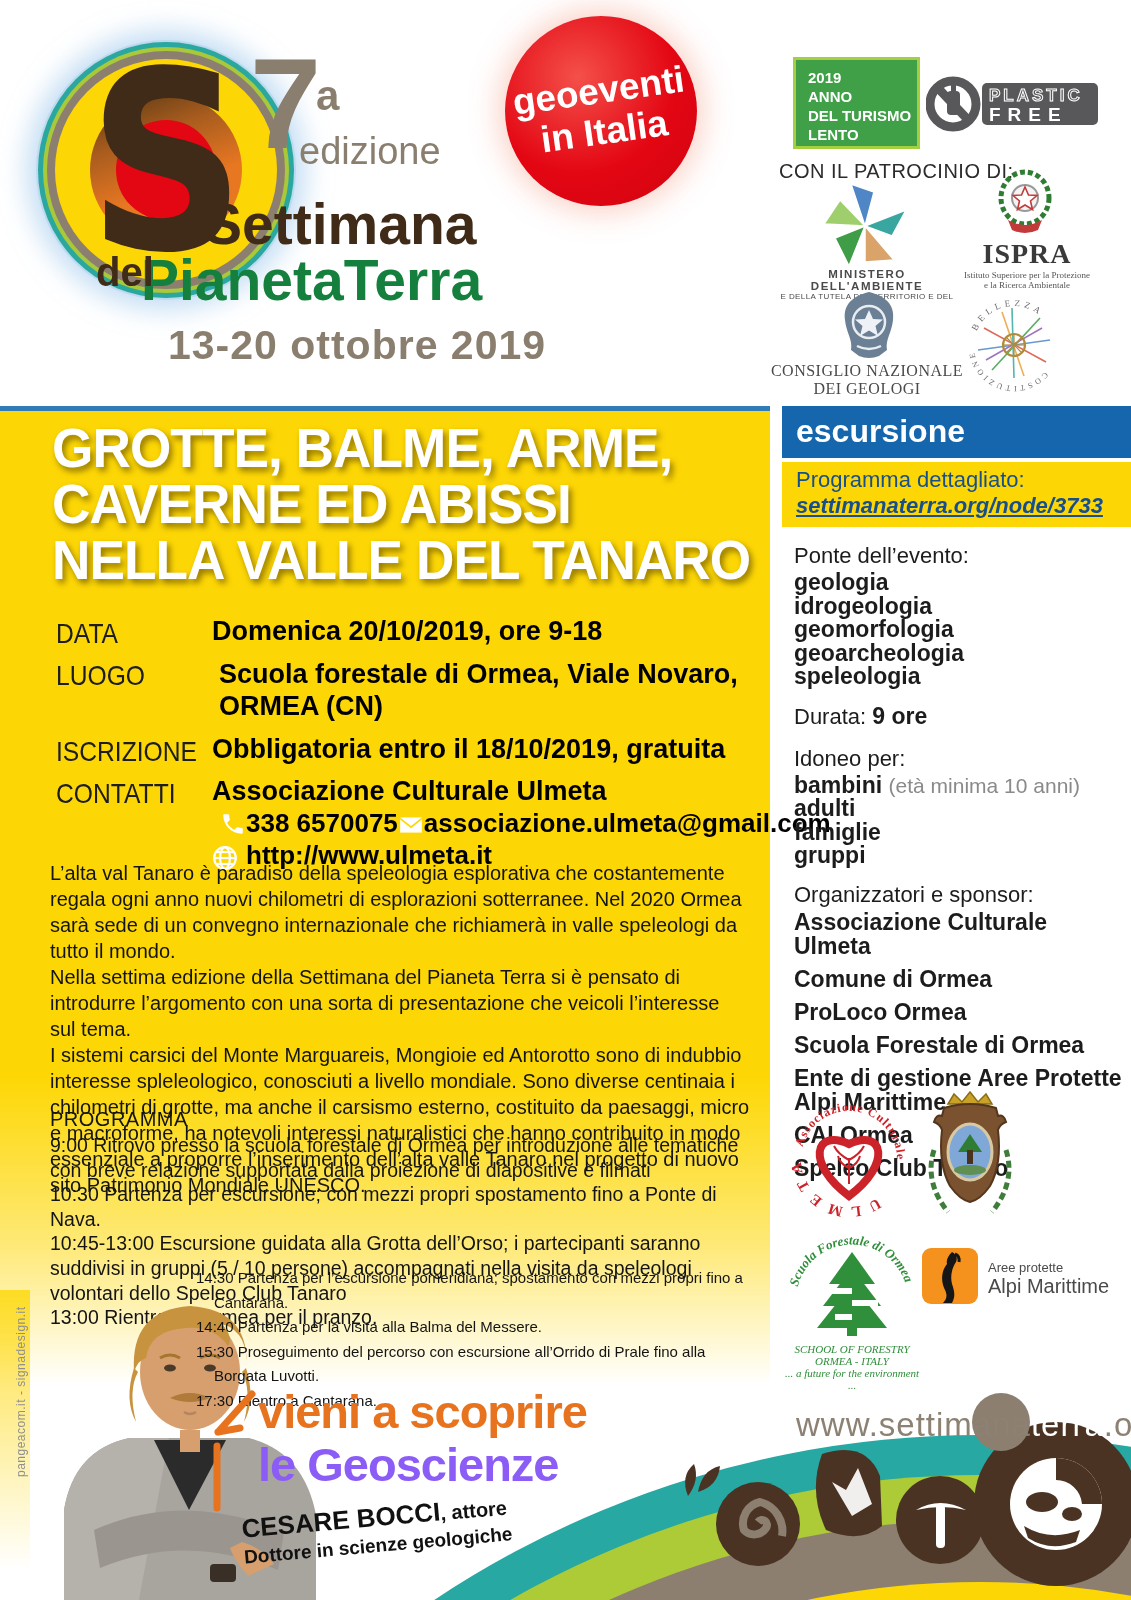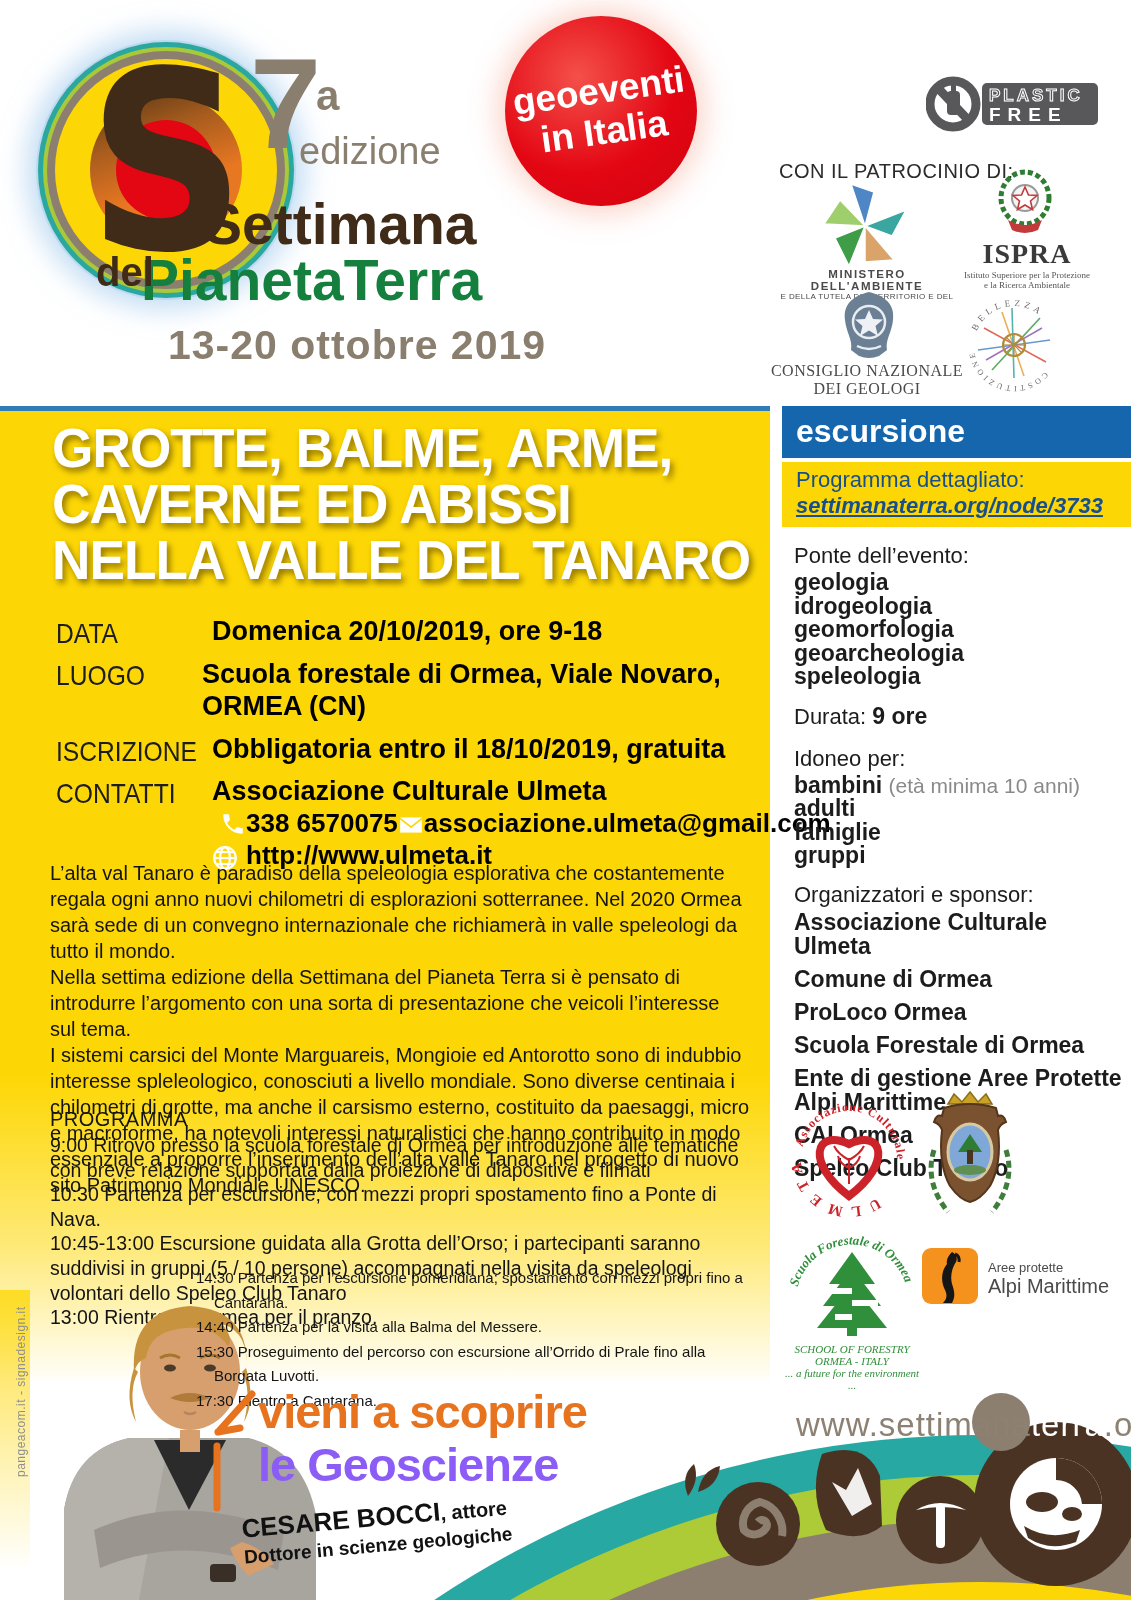--- a/index.html
+++ b/index.html
@@ -59,21 +59,21 @@
     background:linear-gradient(to bottom,#fdd705 0%,#fdd705 56%,rgba(253,215,5,.55) 70%,rgba(253,215,5,0) 82%);z-index:1;}
   #yellow-left-strip{left:0;top:1290px;width:30px;height:280px;
     background:linear-gradient(to bottom,rgba(253,215,5,.8),rgba(253,215,5,0));z-index:1;}
 
   #event-title{left:52px;top:420px;z-index:3;color:#fff;font-weight:bold;font-size:56px;line-height:56px;
     transform:scaleX(.95);transform-origin:left top;text-shadow:3px 4px 7px rgba(70,50,0,.6);letter-spacing:-1px;}
 
   .detail-label{font-size:28px;color:#1d1d1d;transform:scaleX(.88);transform-origin:left top;font-weight:400;z-index:3;}
   .detail-value{font-size:27px;color:#000;font-weight:bold;z-index:3;line-height:32px;}
   #lbl-data{left:56px;top:618px;} #val-data{left:212px;top:615px;}
-  #lbl-luogo{left:56px;top:660px;} #val-luogo{left:202px;top:658px;width:560px;}
+  #lbl-luogo{left:56px;top:660px;} #val-luogo{left:219px;top:658px;width:560px;}
   #lbl-iscrizione{left:56px;top:736px;} #val-iscrizione{left:212px;top:733px;}
   #lbl-contatti{left:56px;top:778px;} #val-contatti{left:212px;top:775px;}
   #contact-line2{left:220px;top:808px;display:flex;align-items:center;gap:0;z-index:3;}
   #contact-line3{left:212px;top:840px;display:flex;align-items:flex-end;gap:8px;z-index:3;}
   .contact-txt{font-size:26px;font-weight:bold;color:#000;}
   .cicon{display:inline-flex;width:26px;height:26px;}
 
   #body-text{left:50px;top:860px;width:700px;z-index:3;color:#141414;font-size:20px;line-height:26px;}
   #body-text p{margin:0;}
 
@@ -158,20 +158,26 @@
   <div class="abs" id="brand-bottom">PianetaTerra</div>
   <div class="abs taupe" id="brand-dates">13-20 ottobre 2019</div>
 
   <div class="abs" id="badge">
     <div id="badge-text">
       <div>geoeventi</div>
       <div>in Italia</div>
     </div>
   </div>
 
+  <div class="abs" id="turismo-box">
+    <div>2019</div>
+    <div>ANNO</div>
+    <div>DEL TURISMO</div>
+    <div>LENTO</div>
+  </div>
 
   <div class="abs" id="plasticfree">
     <svg width="172" height="60" viewBox="0 0 172 60">
       <circle cx="27" cy="30" r="23" fill="none" stroke="#58585a" stroke-width="9"></circle>
       <rect x="21" y="17" width="13" height="24" rx="4" fill="#58585a"></rect>
       <rect x="25" y="9" width="5" height="9" fill="#58585a"></rect>
       <line x1="10" y1="12" x2="45" y2="49" stroke="#58585a" stroke-width="9"></line>
       <rect x="56" y="9" width="116" height="42" rx="5" fill="#58585a"></rect>
       <text x="63" y="27" font-size="17" font-weight="bold" letter-spacing="3" fill="none" stroke="#ffffff" stroke-width="1" font-family="Liberation Sans,sans-serif">PLASTIC</text>
       <text x="63" y="47" font-size="19" font-weight="bold" letter-spacing="7" fill="#ffffff" font-family="Liberation Sans,sans-serif">FREE</text>

